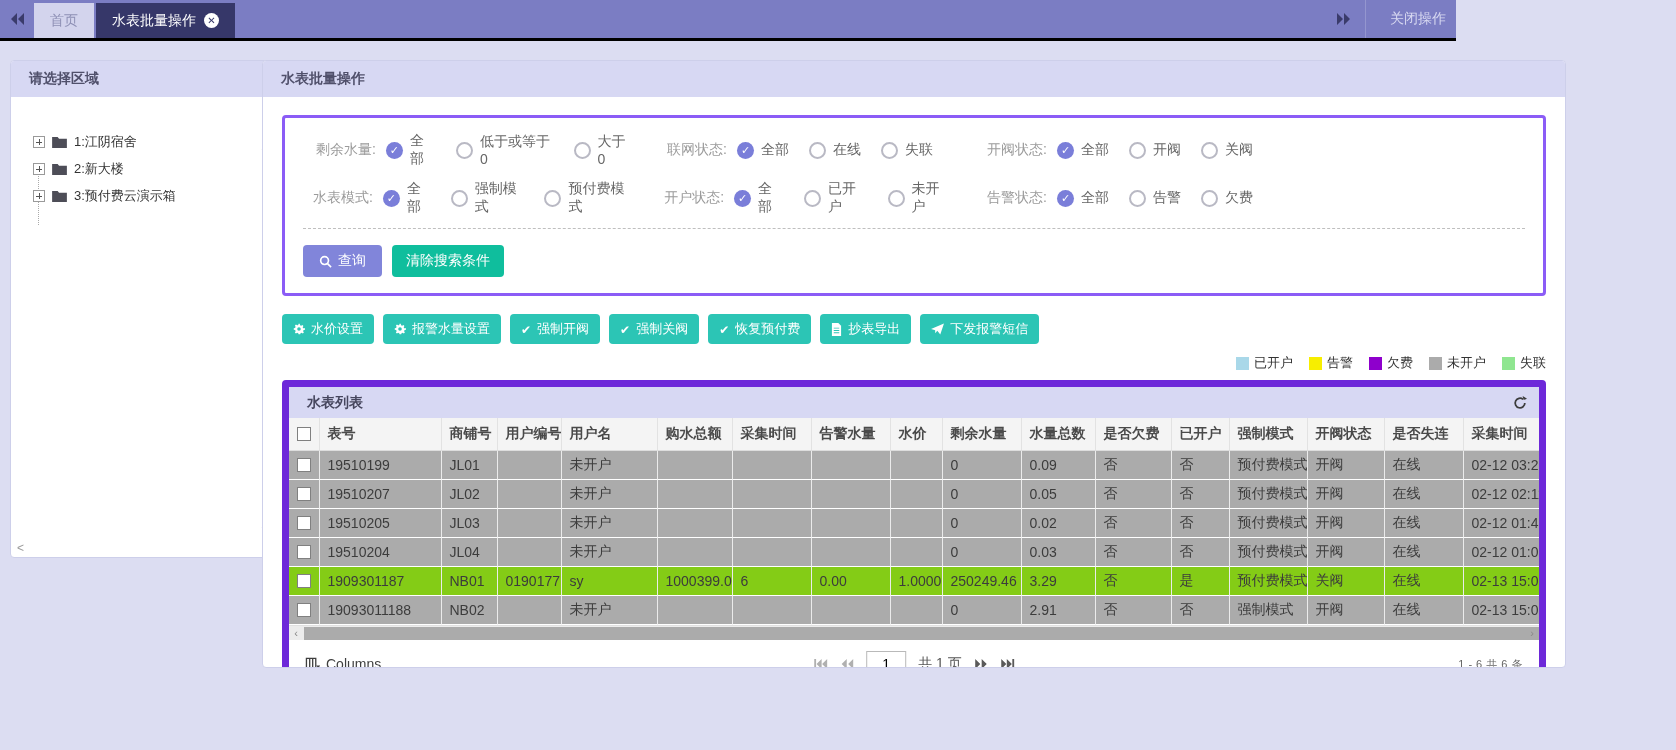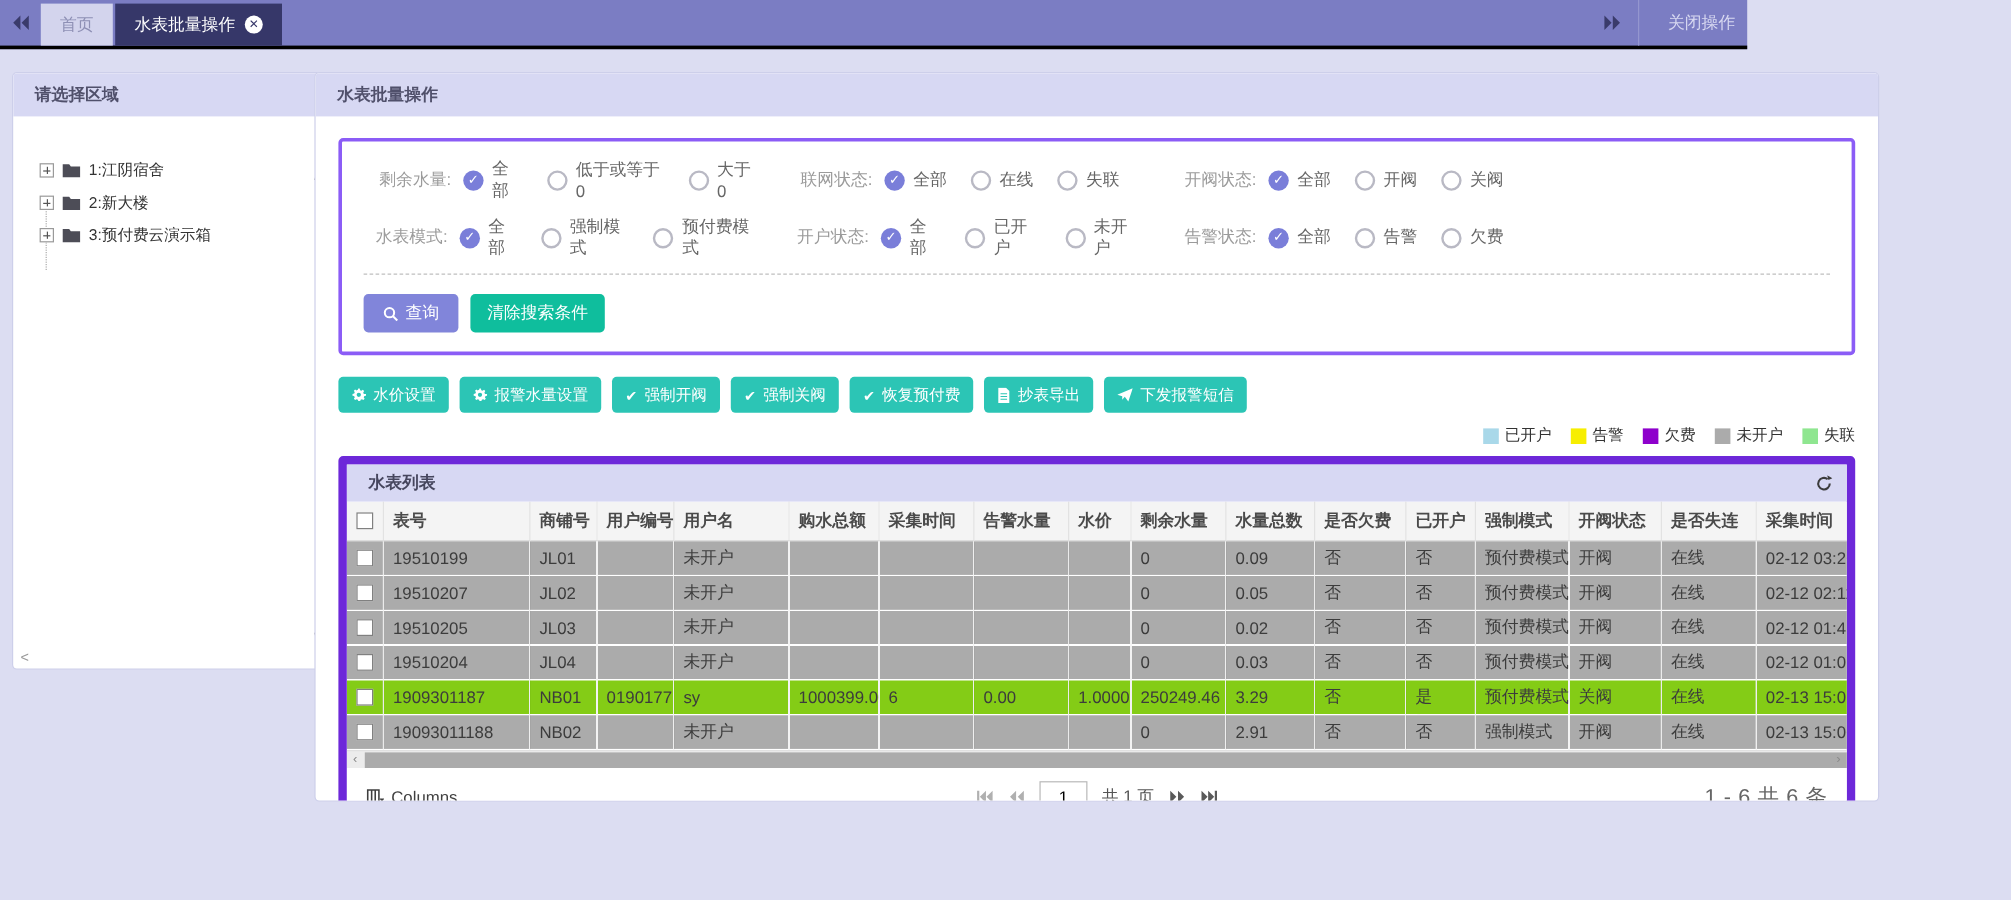--- a/index.html
+++ b/index.html
@@ -86,21 +86,21 @@
   .hscroll .chev { position:absolute; top:0; width:14px; height:14px; color:#8a8a8a;
     font-size:11px; text-align:center; line-height:14px; cursor:pointer; }
   .hscroll-thumb { position:absolute; left:15px; top:1px; height:13px; width:1244px; background:#ababab; cursor:pointer; }
 
   .tfooter { height:48px; display:flex; align-items:center; padding:0 16px; position:relative; background:#fff; }
   .columns-btn { display:flex; align-items:center; gap:6px; font-size:14px; color:#3f3f3f; cursor:pointer; }
   .pager { position:absolute; left:50%; transform:translateX(-50%); display:flex; align-items:center; gap:12px; }
   .pager-ico { cursor:pointer; display:flex; align-items:center; }
   .page-input { width:40px; height:27px; border:1px solid #b9b9b9; text-align:center; font-size:14px; outline:none; }
   .page-info { font-size:14px; color:#555; }
-  .range-info { margin-left:auto; font-size:18px; color:#666; letter-spacing:0.5px; }
+  .range-info { margin-left:auto; font-size:11px; color:#666; letter-spacing:0.5px; }
   svg { display:block; }
 </style>
 </head>
 <body>
 
 <div class="tabbar">
   <div class="tab-scroll-btn">
     <span>
       <svg width="16" height="14" viewBox="0 0 16 14">
           <path fill="#3a3b6b" d="M8 1L2 7l6 6V1zm7 0L9 7l6 6V1z"></path>

